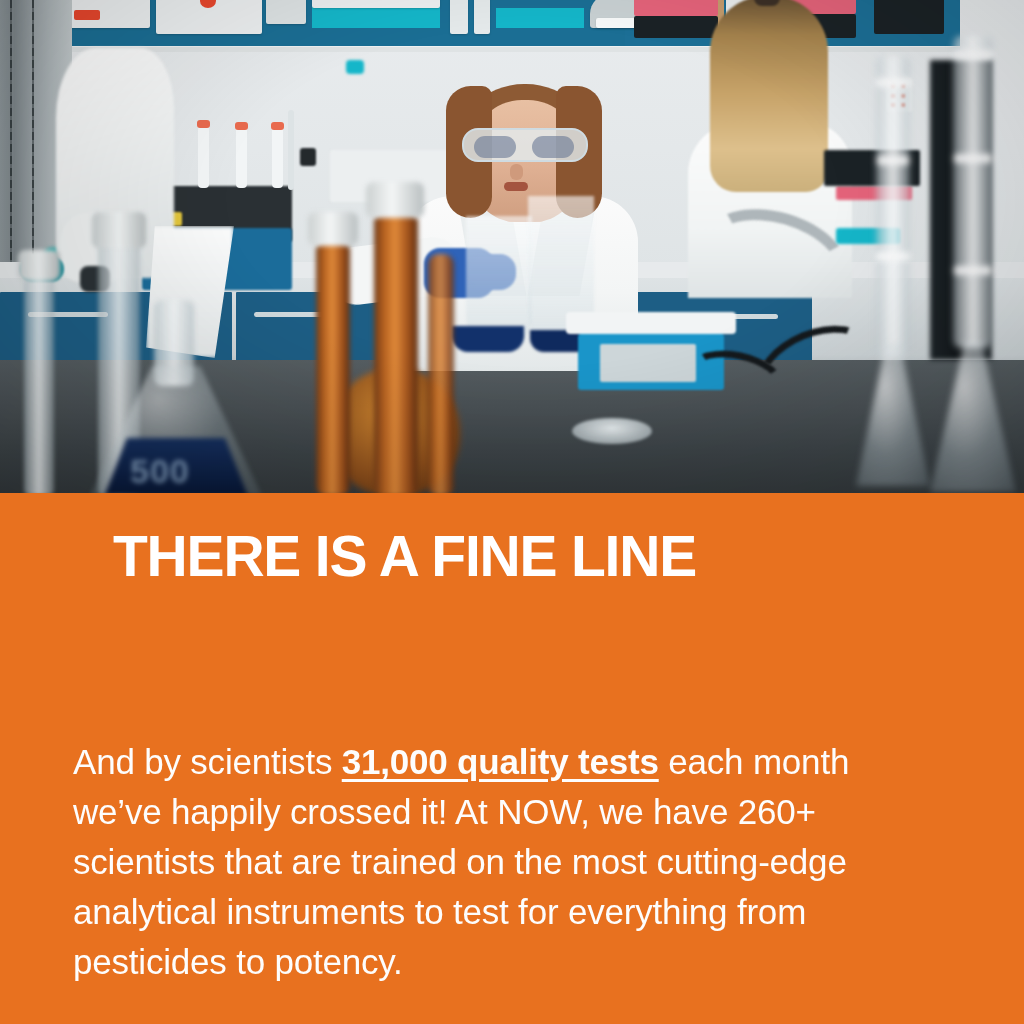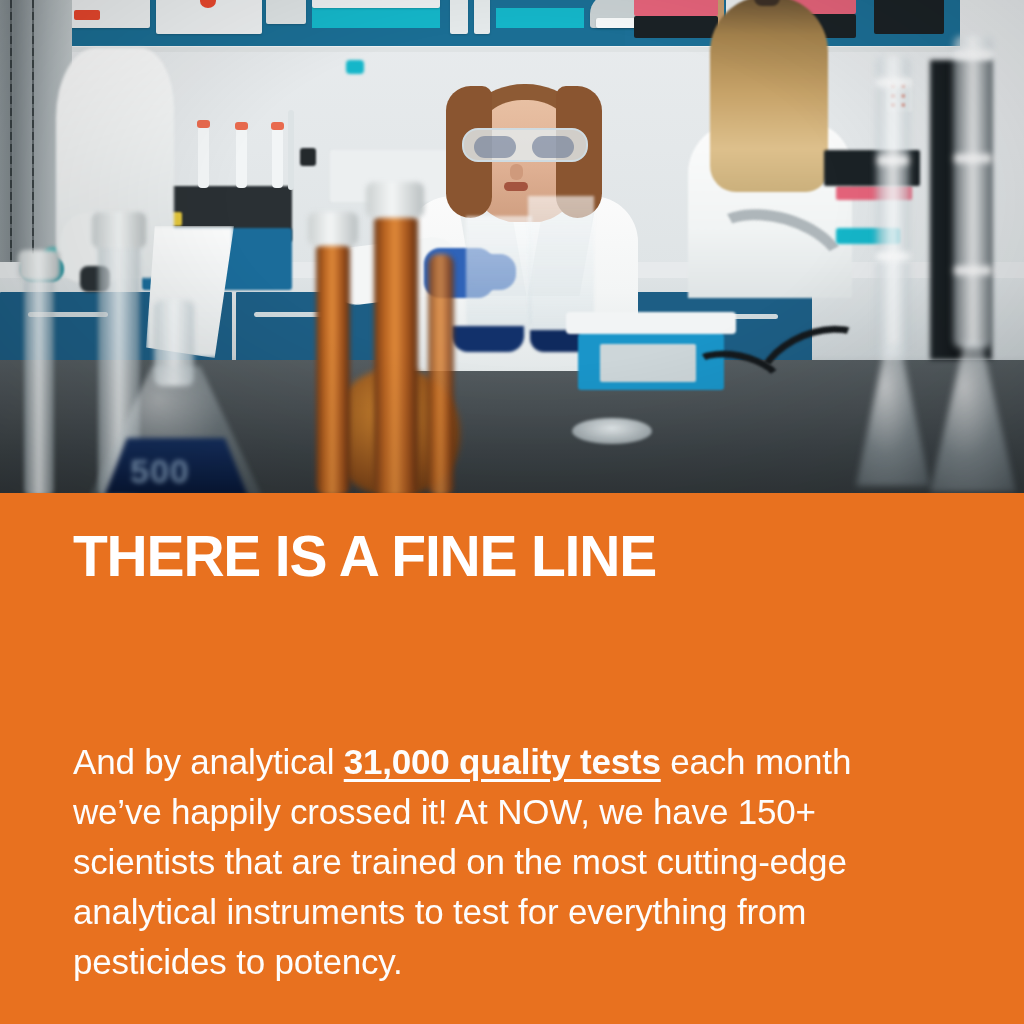--- a/index.html
+++ b/index.html
@@ -346,21 +346,21 @@
     position:absolute; left:73px; top:524px;
     width:900px;
     font-family:"Liberation Sans", sans-serif;
     font-weight:700;
     font-size:57px;
     line-height:65px;
     letter-spacing:-1.2px;
     color:#ffffff;
     text-transform:uppercase;
   }
-  .headline .l { display:block; white-space:nowrap; }
+  .headline .l { display:block; white-space:nowrap;margin-left:40px; }
   .body {
     position:absolute; left:73px; top:737px;
     width:866px;
     font-family:"Liberation Sans", sans-serif;
     font-weight:400;
     font-size:35px;
     line-height:50px;
     letter-spacing:-.2px;
     color:#fdfdfd;
   }
@@ -535,15 +535,15 @@
 
     <div class="dof"></div>
   </div>
 
   <div class="panel"></div>
 
   <div class="headline">
     <span class="l">THERE IS A FINE LINE</span>
   </div>
 
-  <p class="body"><span>And by analytical </span><span class="hl">31,000 quality tests</span><span> each month we’ve happily crossed it! At NOW, we have 150+ scientists that are trained on the most cutting-edge analytical instruments to test for everything from pesticides to potency.</span></p>
+  <p class="body"><span>And by scientists </span><span class="hl">31,000 quality tests</span><span> each month we’ve happily crossed it! At NOW, we have 260+ scientists that are trained on the most cutting-edge analytical instruments to test for everything from pesticides to potency.</span></p>
 
 </div>
 
 </body></html>

